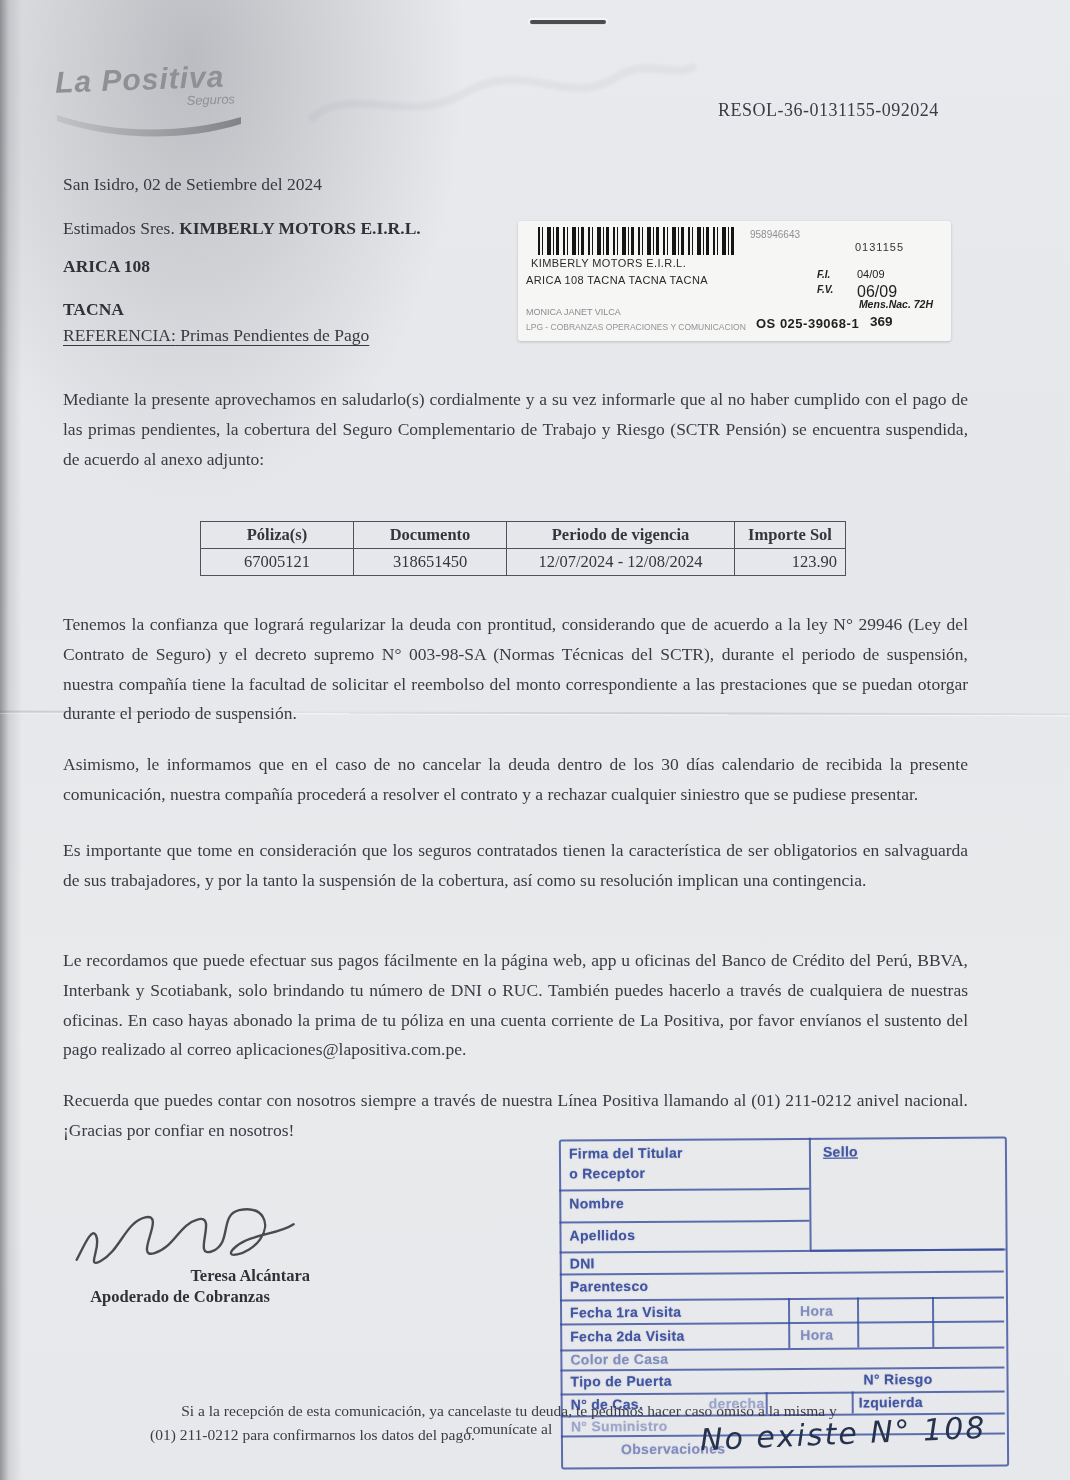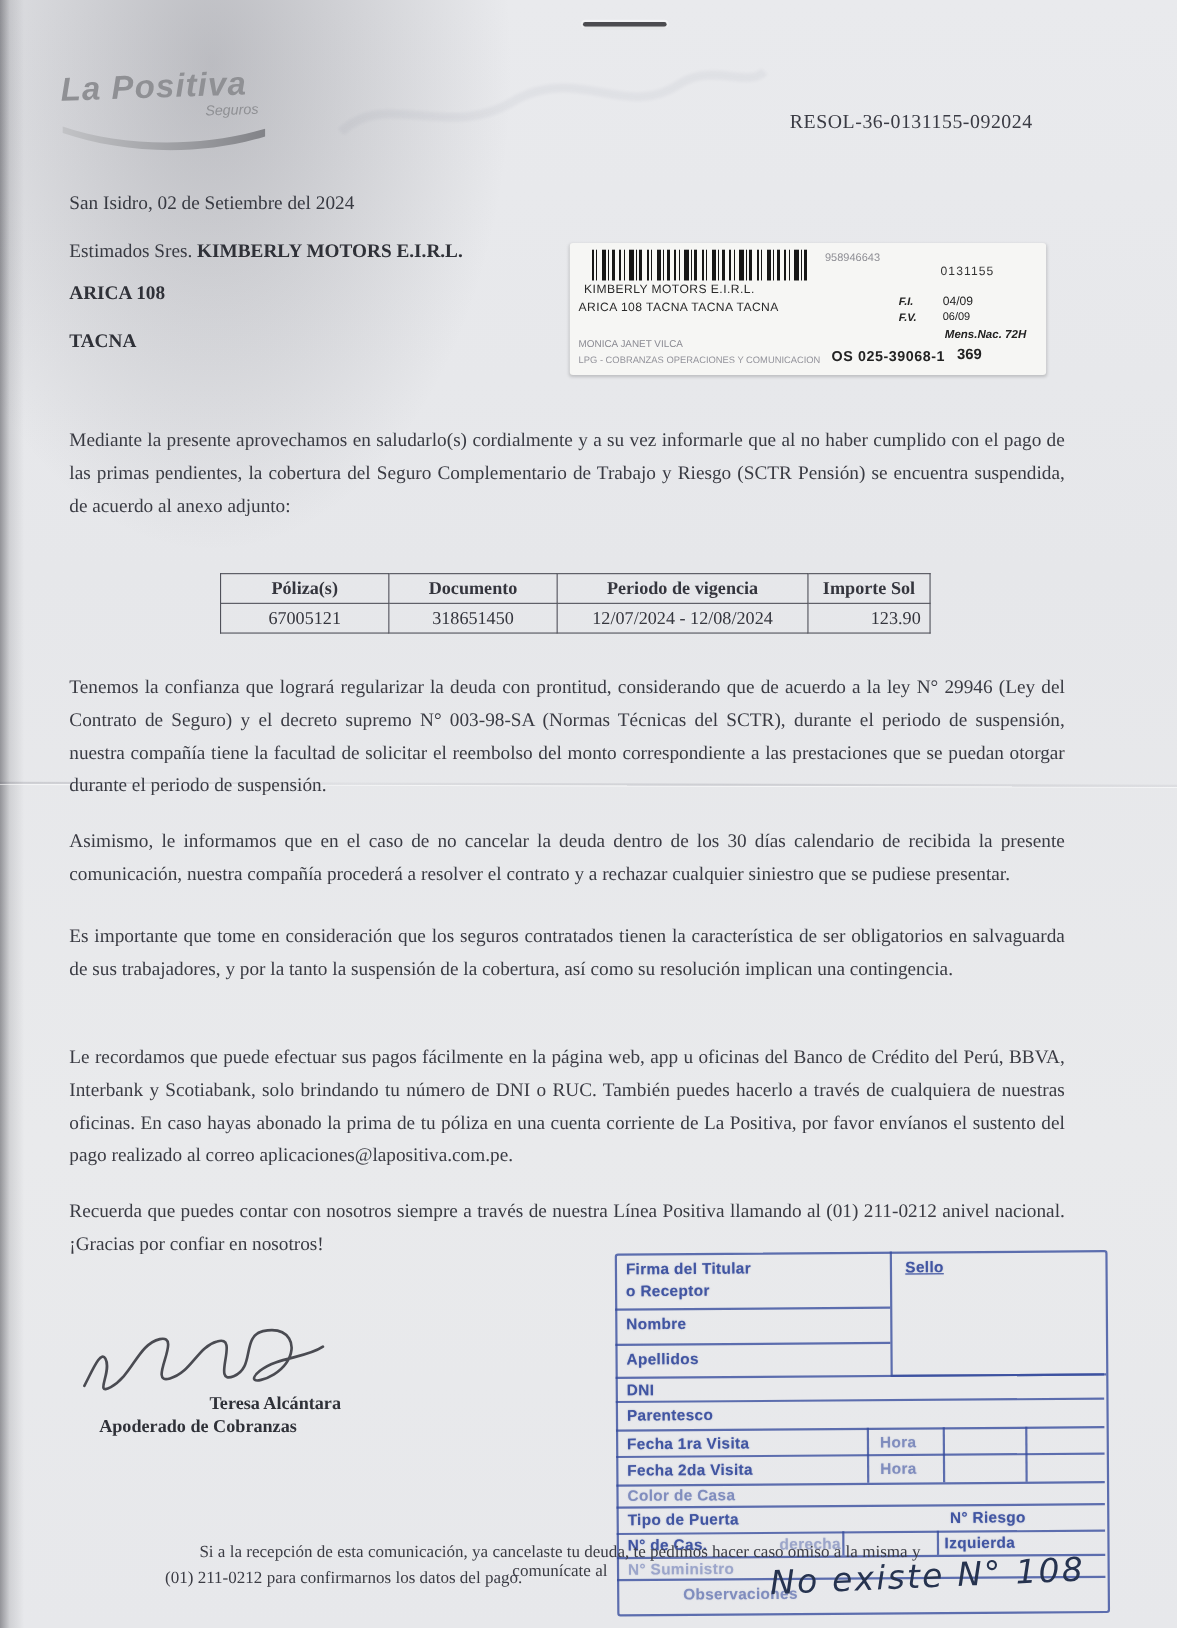--- a/index.html
+++ b/index.html
@@ -44,21 +44,21 @@
       #151515 9px,#151515 13px,transparent 13px,transparent 15px,
       #151515 15px,#151515 16px,transparent 16px,transparent 18px,
       #151515 18px,#151515 21px,transparent 21px,transparent 25px);}
   .bc-num{position:absolute;left:232px;top:8px;font-size:10px;color:#8f8f95;}
   .code-right{position:absolute;left:337px;top:20px;font-size:11px;letter-spacing:1px;color:#333;}
   .st-company{position:absolute;left:13px;top:36px;font-size:11px;letter-spacing:.4px;color:#2a2a2a;}
   .st-addr{position:absolute;left:8px;top:53px;font-size:11px;letter-spacing:.4px;color:#2a2a2a;}
   .fi-l{position:absolute;left:299px;top:48px;font-size:10px;font-style:italic;font-weight:700;}
   .fi-v{position:absolute;left:339px;top:47px;font-size:11px;}
   .fv-l{position:absolute;left:299px;top:63px;font-size:10px;font-style:italic;font-weight:700;}
-  .fv-v{position:absolute;left:339px;top:62px;font-size:10px;}
+  .fv-v{position:absolute;left:339px;top:62px;font-size:16px;}
   .mens{position:absolute;right:18px;top:77px;font-size:10.5px;font-style:italic;font-weight:700;}
   .agent{position:absolute;left:8px;top:86px;font-size:9px;color:#8a8a92;}
   .dept{position:absolute;left:8px;top:101px;font-size:8.5px;color:#93939b;}
   .os{position:absolute;left:238px;top:95px;font-size:13px;font-weight:600;letter-spacing:.5px;}
   .os-x{position:absolute;left:352px;top:93px;font-size:13.5px;font-weight:600;}
 
   
   .body{position:absolute;left:63px;width:905px;font-size:17.5px;line-height:1.7;text-align:justify;margin:0;color:#3a3b43;}
   .p1{top:385px}.p2{top:610px}.p3{top:750px}.p4{top:836px}.p5{top:946px}.p6{top:1086px}
 
@@ -122,20 +122,23 @@
   </div>
   <div class="resol">RESOL-36-0131155-092024</div>
 
   <div class="date">San Isidro, 02 de Setiembre del 2024</div>
   <div class="salutation">
     <span>Estimados Sres.</span>
     <span class="bold">KIMBERLY MOTORS E.I.R.L.</span>
   </div>
   <div class="addr1">ARICA 108</div>
   <div class="addr2">TACNA</div>
+  <div class="referencia">
+    <span class="u"><span>REFERENCIA:</span> <span>Primas Pendientes de Pago</span></span>
+  </div>
 
   <div class="sticker">
     <div class="barcode"></div>
     <span class="bc-num">958946643</span>
     <span class="code-right">0131155</span>
     <div class="st-company">KIMBERLY MOTORS E.I.R.L.</div>
     <div class="st-addr">ARICA 108   TACNA TACNA TACNA</div>
     <span class="fi-l">F.I.</span>
     <span class="fi-v">04/09</span>
     <span class="fv-l">F.V.</span>

